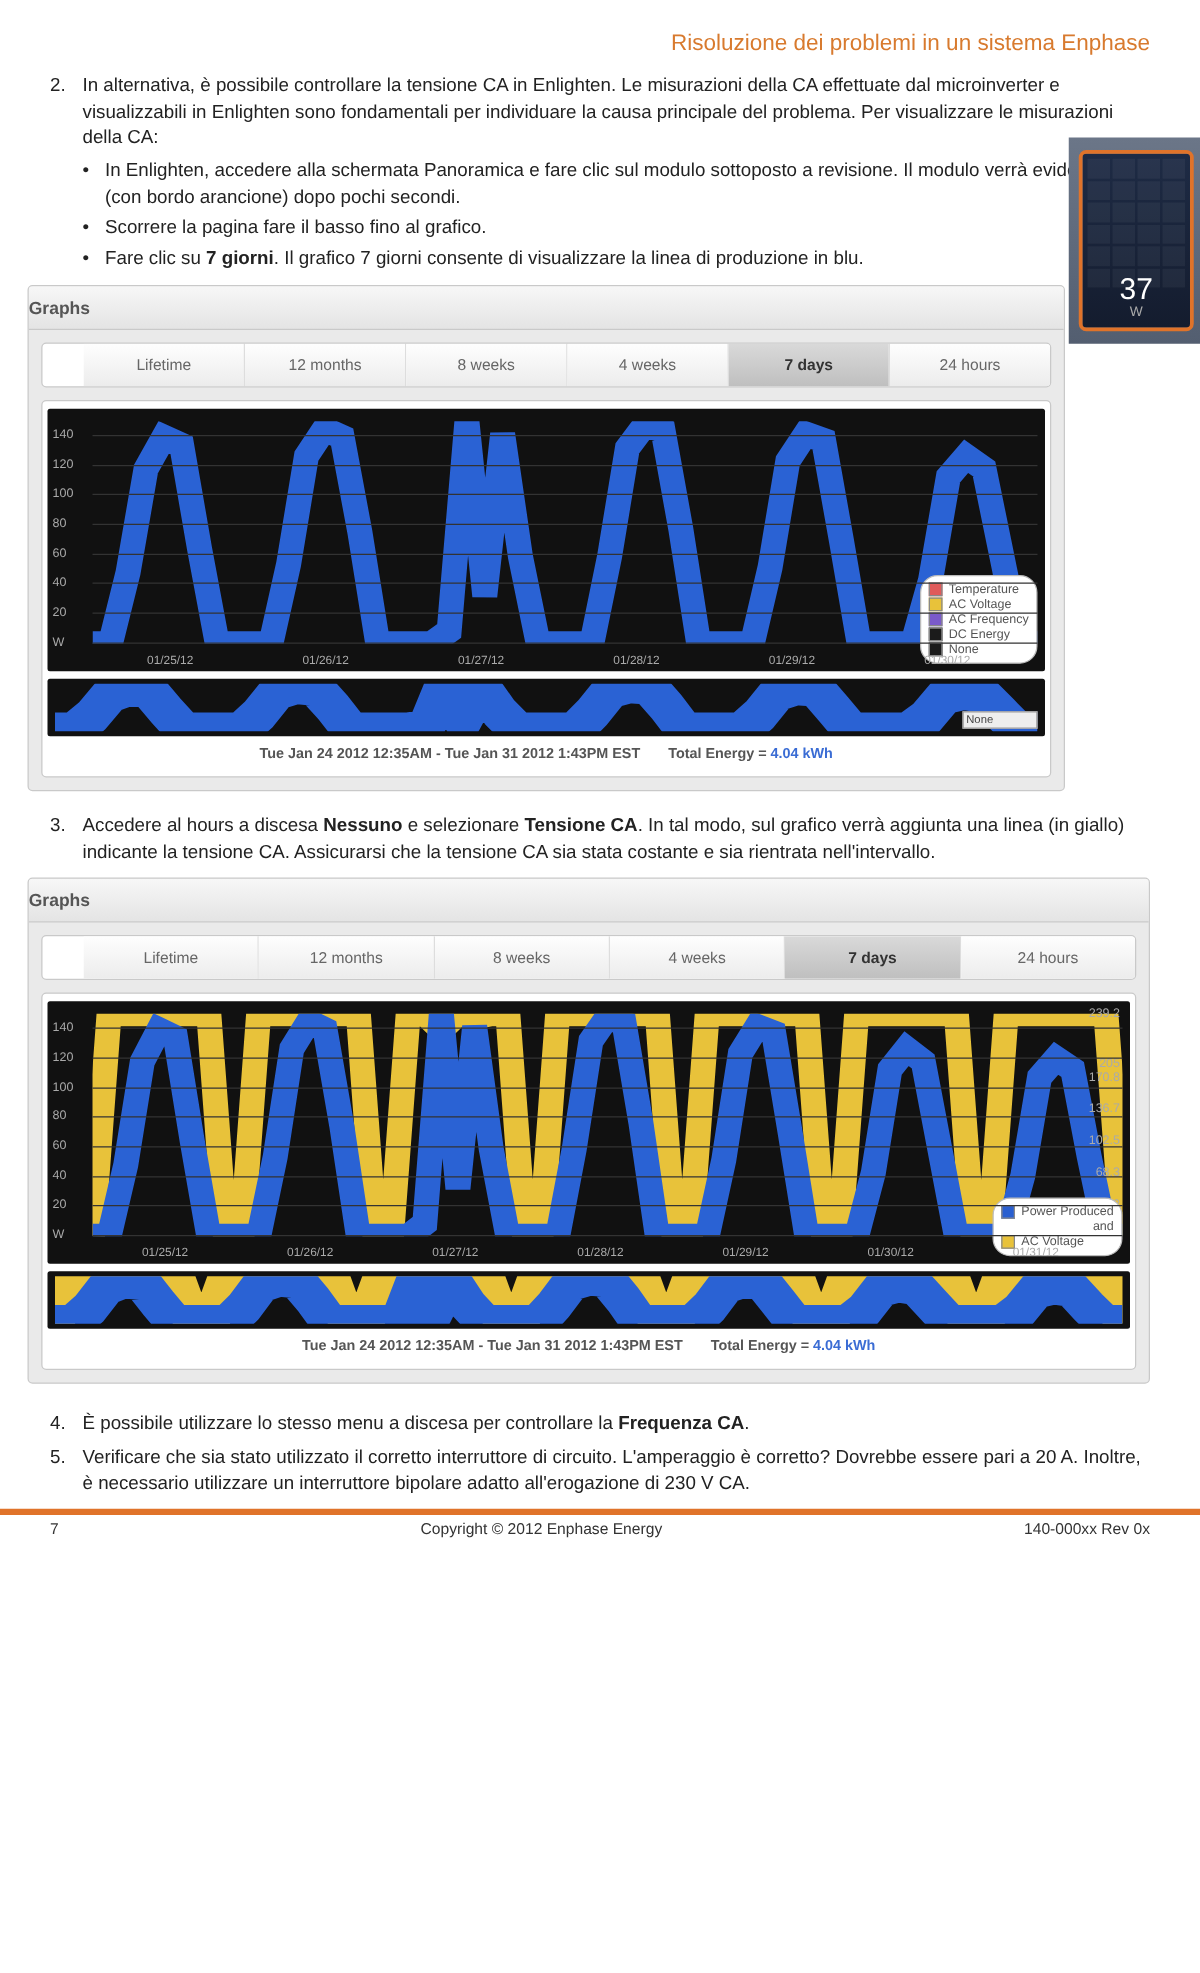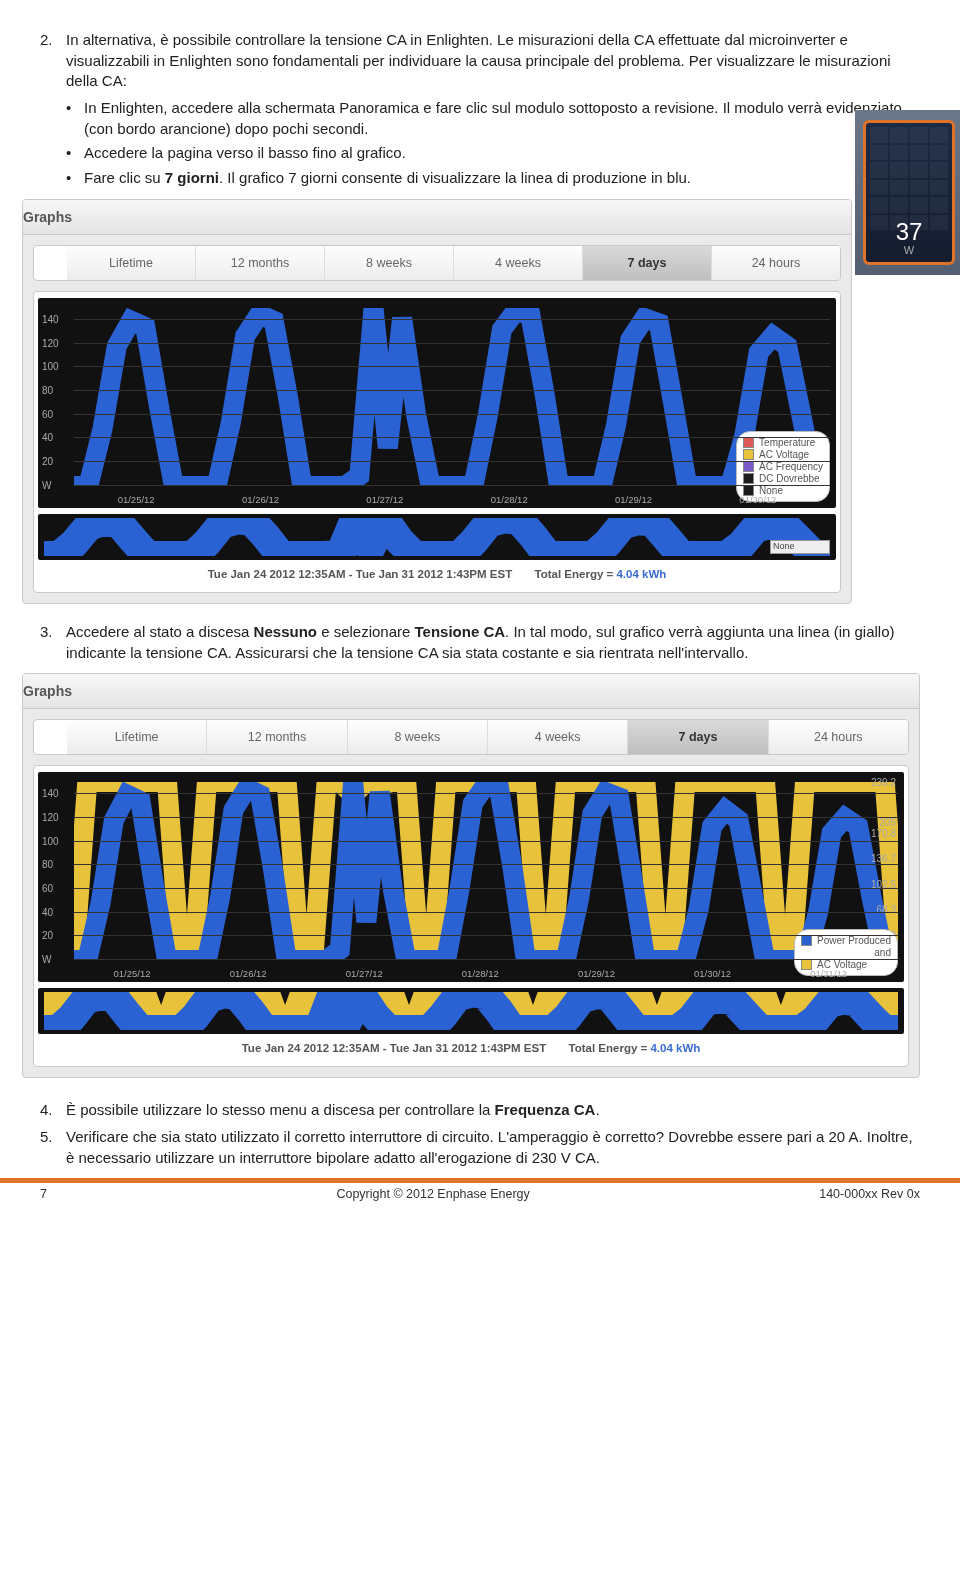--- a/index.html
+++ b/index.html
@@ -45,33 +45,34 @@
   .dd { position:absolute; bottom:6px; right:6px; width:60px; height:14px; background:#eee; border:1px solid #999; font-size:9px; color:#444; text-align:left; padding:0 2px; }
 
   .hr-orange { height:5px; background:#e0732a; margin: 10px -40px 4px -40px; }
   .doc-footer { display:flex; justify-content:space-between; font-size:12.5px; color:#333; padding: 0 0 10px 0; }
 </style>
 </head>
 <body>
 
 <div class="page">
 
+  <div class="header-title">Risoluzione dei problemi in un sistema Enphase</div>
 
   <div class="ol-row">
     <div class="ol-num">2.</div>
     <div class="ol-body">In alternativa, è possibile controllare la tensione CA in Enlighten. Le misurazioni della CA effettuate dal microinverter e visualizzabili in Enlighten sono fondamentali per individuare la causa principale del problema. Per visualizzare le misurazioni della CA:</div>
   </div>
   <div class="bullets">
     <div class="b-row">
         <div class="b-dot">•</div>
         <div>In Enlighten, accedere alla schermata Panoramica e fare clic sul modulo sottoposto a revisione. Il modulo verrà evidenziato (con bordo arancione) dopo pochi secondi.</div>
       </div>
     <div class="b-row">
         <div class="b-dot">•</div>
-        <div>Accedere la pagina verso il basso fino al grafico.</div>
+        <div>Scorrere la pagina fare il basso fino al grafico.</div>
       </div>
     <div class="b-row">
         <div class="b-dot">•</div>
       <div><span>Fare clic su </span><b>7 giorni</b><span>. Il grafico 7 giorni consente di visualizzare la linea di produzione in blu.</span></div>
     </div>
   </div>
 
   <div class="module-widget">
     <div class="module-inner">
       <div class="module-grid">
@@ -128,21 +129,21 @@
             <div class="lg">
               <div class="sw" style="background: rgb(232, 194, 58);"></div>
               <span>AC Voltage</span>
             </div>
             <div class="lg">
               <div class="sw" style="background: rgb(122, 90, 203);"></div>
               <span>AC Frequency</span>
             </div>
             <div class="lg">
               <div class="sw" style="background: rgb(27, 27, 27);"></div>
-              <span>DC Dovrebbe</span>
+              <span>DC Energy</span>
             </div>
             <div class="lg">
               <div class="sw" style="background: rgb(27, 27, 27);"></div>
               <span>None</span>
             </div>
           </div>
       <div class="ygrid" style="top: 10%;"></div>
           <div class="ylbl" style="top: 10%;">140</div>
           <div class="ygrid" style="top: 21.2857%;"></div>
           <div class="ylbl" style="top: 21.2857%;">120</div>
@@ -173,21 +174,21 @@
       </div>
       <div class="footer-bar">
         <b>Tue Jan 24 2012 12:35AM - Tue Jan 31 2012 1:43PM EST</b>&nbsp;&nbsp;&nbsp;&nbsp;&nbsp;&nbsp;
         <b>Total Energy = </b><span class="eng">4.04 kWh</span>
       </div>
     </div>
   </div>
 
   <div class="ol-row">
     <div class="ol-num">3.</div>
-    <div class="ol-body"><span>Accedere al stato a discesa </span><b>Nessuno</b><span> e selezionare </span><b>Tensione CA</b><span>. In tal modo, sul grafico verrà aggiunta una linea (in giallo) indicante la tensione CA. Assicurarsi che la tensione CA sia stata costante e sia rientrata nell'intervallo.</span></div>
+    <div class="ol-body"><span>Accedere al hours a discesa </span><b>Nessuno</b><span> e selezionare </span><b>Tensione CA</b><span>. In tal modo, sul grafico verrà aggiunta una linea (in giallo) indicante la tensione CA. Assicurarsi che la tensione CA sia stata costante e sia rientrata nell'intervallo.</span></div>
   </div>
 
   <div class="graphs-panel" style="width:898px;">
     <div class="gp-head">Graphs</div>
     <div class="gp-tabs" id="tabs2">
         <div class="gp-tab">Lifetime</div>
         <div class="gp-tab">12 months</div>
         <div class="gp-tab">8 weeks</div>
         <div class="gp-tab">4 weeks</div>
         <div class="gp-tab sel">7 days</div>

